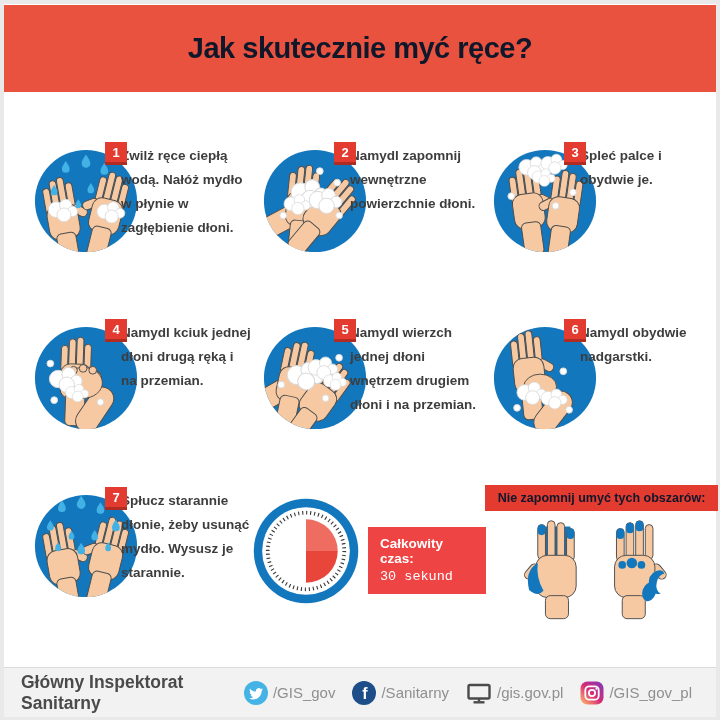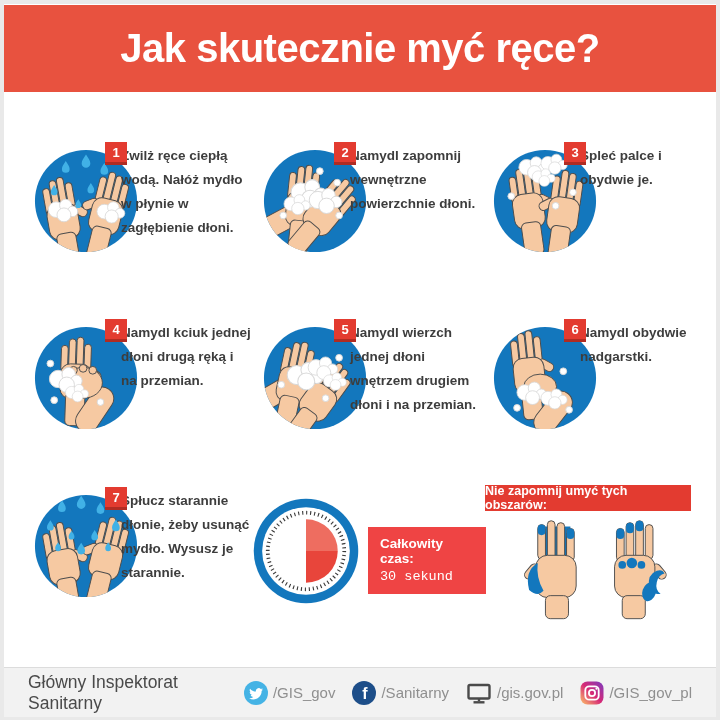--- a/index.html
+++ b/index.html
@@ -1,45 +1,45 @@
 <!DOCTYPE html>
 <html><head>
 <meta charset="utf-8">
 <style>
   html,body{margin:0;padding:0;width:720px;height:720px;overflow:hidden;
     font-family:"Liberation Sans",sans-serif;background:#e9e9e9;position:relative;}
   .panel{position:absolute;left:4px;top:4px;width:712px;height:712px;background:#ffffff;}
   
   .header{position:absolute;left:4px;top:5px;width:712px;height:87px;background:#e8523f;
     display:flex;align-items:center;justify-content:center;}
-  .header h1{margin:0;color:#ffffff;font-size:40px;font-weight:bold;letter-spacing:-0.5px;}
+  .header h1{margin:0;color:#0f172a;font-size:29px;font-weight:bold;letter-spacing:-0.5px;}
   
   .cell{position:absolute;width:228px;height:152px;}
   .c1{left:33px}.c2{left:262px}.c3{left:492px}
   .r1{top:138px}.r2{top:315px}.r3{top:483px}
   .ill{position:absolute;left:0;top:10px;width:106px;height:106px;}
   .badge{position:absolute;left:72px;top:4px;width:22px;height:20px;background:#e33b30;
     border-bottom:3px solid #b02c23;color:#fff;font-weight:bold;font-size:13px;
     display:flex;align-items:center;justify-content:center;z-index:3;}
   .step-text{position:absolute;left:88px;top:6px;width:130px;font-size:13.5px;
     font-weight:bold;color:#3d3d3d;line-height:24px;}
   
   .clock{position:absolute;left:-12px;top:12px;width:112px;height:112px;}
   .timer-box{position:absolute;left:106px;top:44px;width:96px;background:#ef4444;
     color:#fff;padding:9px 10px 10px 12px;}
   .timer-box .tl{font-weight:bold;font-size:13.5px;}
   .timer-box .tv{font-size:13.5px;margin-top:3px;font-family:Liberation Mono, monospace;}
   
-  .reminder-banner{position:absolute;left:-7px;top:2px;width:206px;height:26px;background:#e33b30;
-    color:#ffffff;font-weight:bold;font-size:12.5px;display:flex;align-items:center;justify-content:center;}
+  .reminder-banner{position:absolute;left:-7px;top:2px;width:233px;height:26px;background:#e33b30;
+    color:#0f172a;font-weight:bold;font-size:12.5px;display:flex;align-items:center;justify-content:center;}
   .rhands{position:absolute;left:26px;top:32px;width:172px;height:120px;}
   
   .footer{position:absolute;left:4px;top:667px;width:712px;height:49px;background:#f2f2f2;
     border-top:1px solid #dcdcdc;display:flex;align-items:center;}
-  .org{margin-left:24px;font-size:17.5px;color:#4a4a4a;}
+  .org{margin-left:17px;font-size:17.5px;color:#4a4a4a;font-weight:bold;}
   .social{display:flex;align-items:center;margin-left:auto;padding-right:24px;gap:17px;}
   .social-item{display:flex;align-items:center;gap:5px;text-align:center;}
   .social-item .handle{font-size:15px;color:#8f8f8f;}
   .social-item svg{display:block;}
   svg{overflow:visible;}
 </style>
 </head>
 <body>
 
 <svg width="0" height="0" style="position:absolute" aria-hidden="true">

